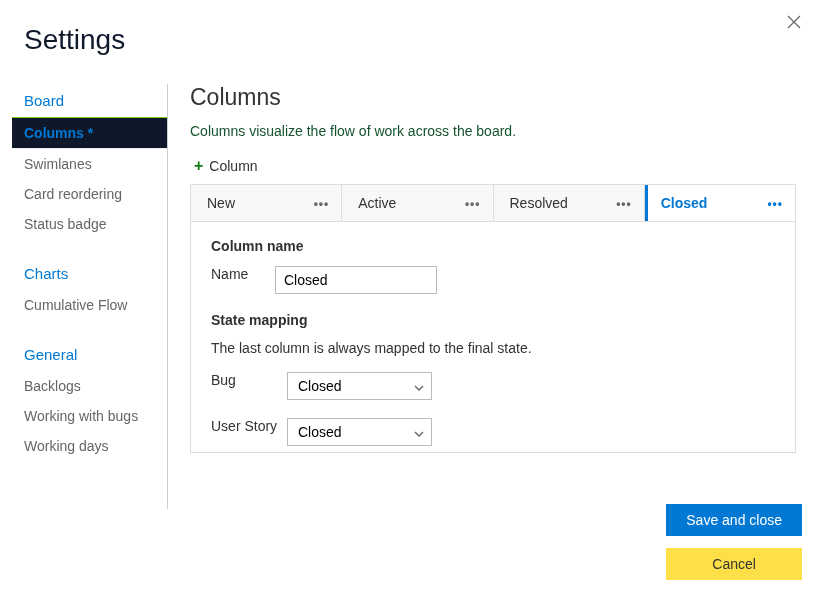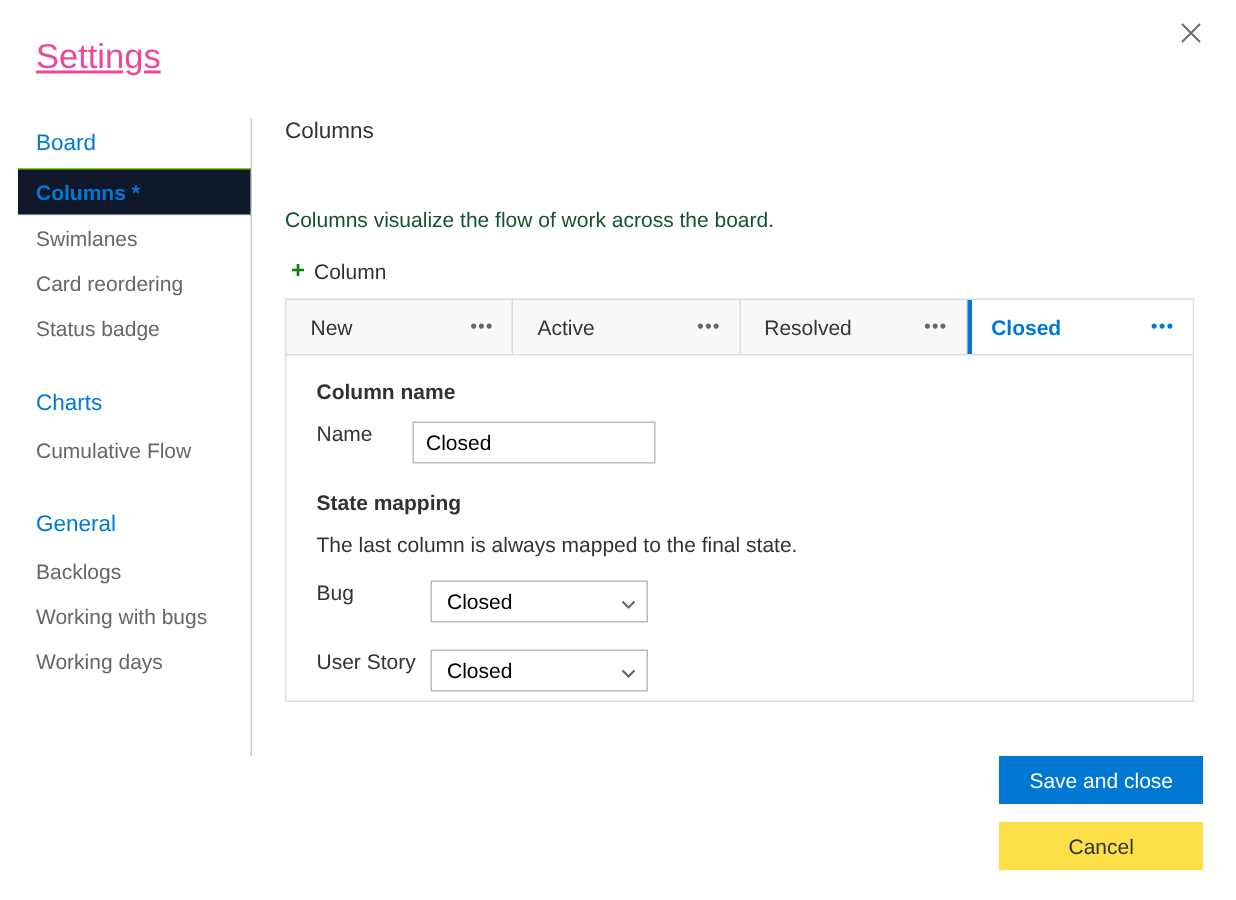--- a/index.html
+++ b/index.html
@@ -12,52 +12,52 @@
       height: 600px;
     }
     .dialog { width: 824px; height: 600px; position: relative; }
     .close {
       position: absolute; top: 12px; right: 20px;
       width: 20px; height: 20px; cursor: pointer;
       display: flex; align-items: center; justify-content: center;
       font-size: 16px; color: #666;
     }
     .title {
-      font-size: 23px; font-weight: 300;
-      padding: 24px 0 0 24px; color: #ec4899; text-decoration: underline;
+      font-size: 28px; font-weight: 300;
+      padding: 24px 0 0 24px; color: #0f172a;
     }
     .body { display: flex; margin-top: 28px; height: 425px; }
     .sidebar {
       width: 168px; padding-left: 12px;
       border-right: 1px solid #ccc;
       margin-right: 0;
     }
     .nav-group-title {
       color: #0078d4; font-size: 15px; padding: 8px 12px 8px; font-weight: 400;
     }
     .nav-item {
       color: #666; padding: 7px 12px; cursor: pointer; font-size: 14px;
     }
     .nav-item.active {
       color: #0078d4; font-weight: 600; background: #0f172a;
       border-top: 1px solid #84cc16; border-bottom: 1px solid #eee;
       position: relative;
     }
     .nav-section-gap { height: 18px; }
     .main { flex: 1; padding: 0 28px 0 22px; position: relative; }
-    .main-heading { font-size: 15px; color: #333; font-weight: 400; margin-bottom: 42px; }
+    .main-heading { font-size: 23px; color: #333; font-weight: 400; margin-bottom: 12px; }
     .main-desc { font-size: 14px; color: #14532d; margin-bottom: 14px; }
     .add-column {
       display: inline-flex; align-items: center; gap: 6px;
       color: #333; cursor: pointer; padding: 4px 2px; margin-bottom: 5px; margin-left: 2px;
     }
     .add-column .plus { color: #107c10; font-weight: 700; font-size: 16px; }
     .tabs { display: flex; border: 1px solid #ddd; border-bottom: none; background:#f8f8f8; }
     .tab {
-      flex: 1; display: flex; align-items: flex-start; justify-content: space-between;
+      flex: 1; display: flex; align-items: flex-end; justify-content: space-between;
       padding: 10px 12px 10px 16px;
       border-right: 1px solid #ddd;
       cursor: pointer; color: #333;
     }
     .tab:last-child { border-right: none; }
     .tab.active { background: #fff; color: #0078d4; font-weight: 600; border-left: 3px solid #0078d4; padding-left:13px; }
     .tab .more { color: #666; font-weight: 700; letter-spacing: 1px; cursor: pointer; font-size:12px;}
     .tab.active .more { color: #0078d4; }
     .panel {
       border: 1px solid #ddd; padding: 16px 20px 20px;

